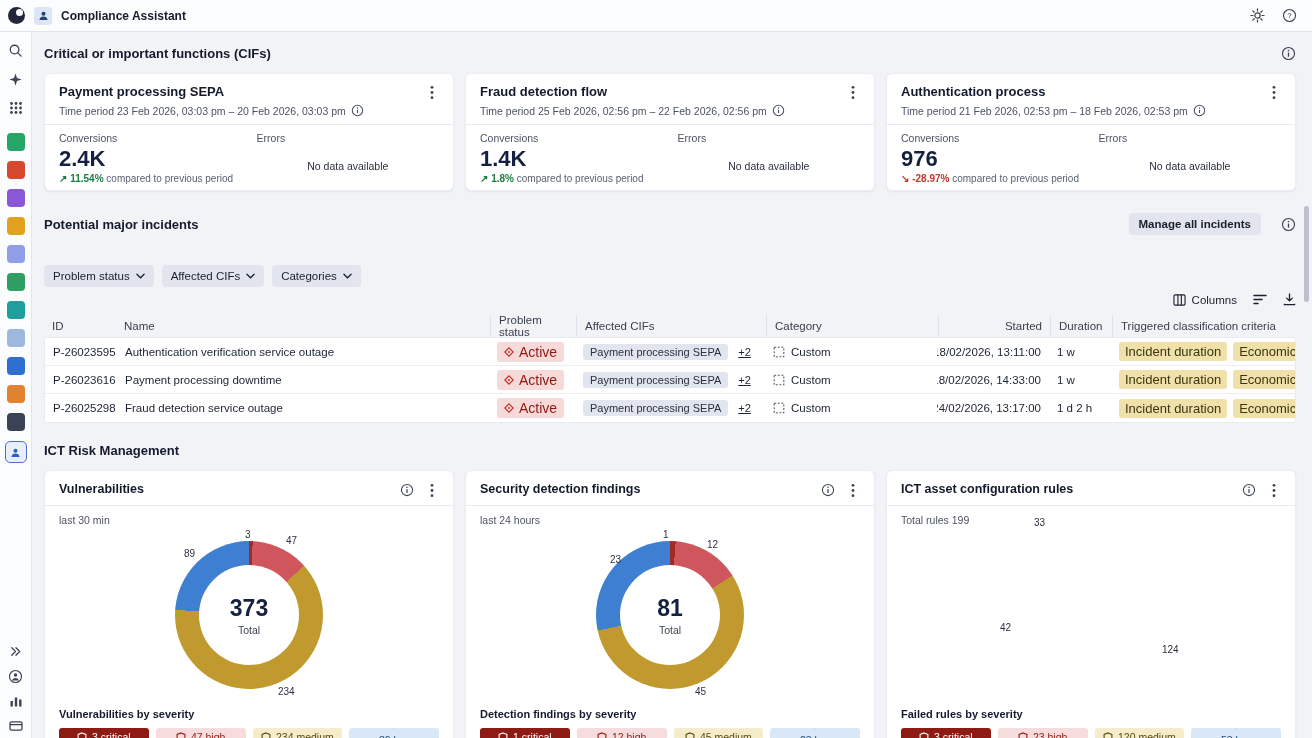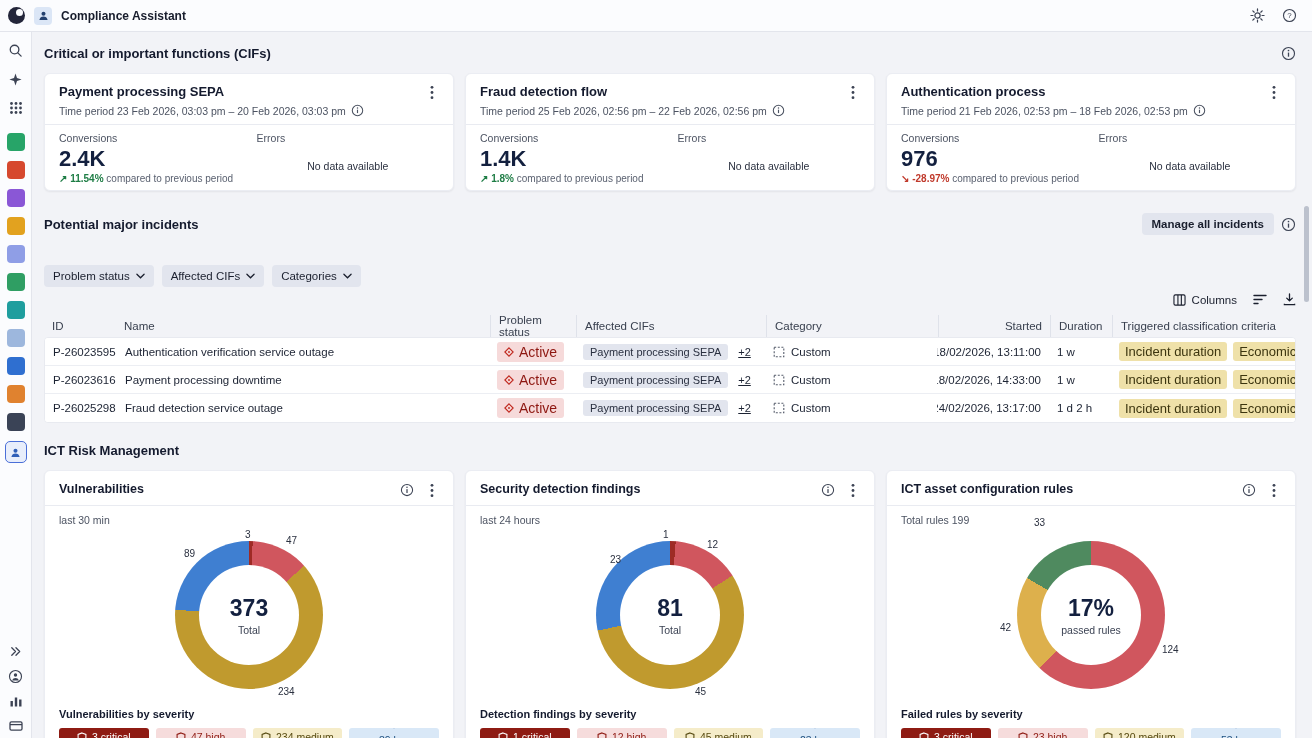--- a/index.html
+++ b/index.html
@@ -45,21 +45,21 @@
   .stat-value { font-size:22px; font-weight:700; color:#13203f; margin-top:2px; line-height:1.15; }
   .trend { font-size:10px; color:#5a6170; margin-top:2px; white-space:nowrap; }
   .trend-val { font-weight:700; }
   .trend-val[data-dir="up"] { color:#1e7d45; }
   .trend-val[data-dir="down"] { color:#c0392b; }
   .stat-right { flex:1; display:flex; flex-direction:column; }
   .nodata { margin-top:16px; text-align:center; font-size:10.5px; color:#2b3140; }
 
   
   .incidents { margin-top:22px; }
-  .head-right { display:flex; align-items:center; gap:7px; }
+  .head-right { display:flex; align-items:center; gap:20px; }
   .btn { background:#e2e5ee; border:none; border-radius:4px; padding:5px 10px; font-size:11.5px; font-weight:600; color:#1a1f2e; cursor:pointer; font-family:inherit; }
   .filterbar { display:flex; align-items:center; justify-content:space-between; margin-top:10px; }
   .filters { display:flex; gap:8px; }
   .fchip { display:inline-flex; align-items:center; gap:6px; background:#e2e5ee; border-radius:4px; padding:5px 9px; font-size:11.5px; color:#1a1f2e; cursor:pointer; }
   .table-controls { display:flex; align-items:center; gap:16px;margin-top:48px; }
   .tc-btn { display:inline-flex; align-items:center; gap:6px; font-size:11.5px; color:#1a1f2e; cursor:pointer; }
 
   .tgrid { display:grid; grid-template-columns:72px minmax(0,1fr) 86px 190px 172px 112px 62px 184px; align-items:center; }
   .thead { margin-top:9px; }
   .th { font-size:11.5px; color:#39404f; padding:4px 8px; height:22px; display:flex; align-items:center; }
@@ -644,26 +644,20 @@
                   <circle cx="2" cy="2.5" r="1.5" fill="#3c4354"></circle>
                   <circle cx="2" cy="8" r="1.5" fill="#3c4354"></circle>
                   <circle cx="2" cy="13.5" r="1.5" fill="#3c4354"></circle>
                 </svg>
               </span>
           </div>
         </div>
         <div class="divider"></div>
         <div class="subtitle">Total rules 199</div>
         <div class="donut-wrap">
-          <div class="donut" style="background: conic-gradient(from -60deg, rgb(79, 138, 95) 0deg, rgb(79, 138, 95) 59.6985deg, rgb(208, 86, 94) 59.6985deg, rgb(208, 86, 94) 284.02deg, rgb(221, 176, 76) 284.02deg, rgb(221, 176, 76) 360deg);">
-            <div class="hole">
-              <div class="cv">17%</div>
-              <div class="cl">passed rules</div>
-            </div>
-          </div>
           <span class="dlabel" style="left:48px;top:-9px">33</span>
           <span class="dlabel" style="left:176px;top:118px">124</span>
           <span class="dlabel" style="left:14px;top:96px">42</span>
         </div>
         <div class="sev-title">Failed rules by severity</div>
         <div class="sev-chips">
           <span class="schip" data-type="critical">
             <svg width="10" height="11" viewBox="0 0 11 12">
                 <path d="M5.5 1 9.8 2.6V5.4C9.8 8 8 9.8 5.5 10.6 3 9.8 1.2 8 1.2 5.4V2.6Z" stroke="currentColor" stroke-width="1.2" fill="none"></path>
               </svg>

